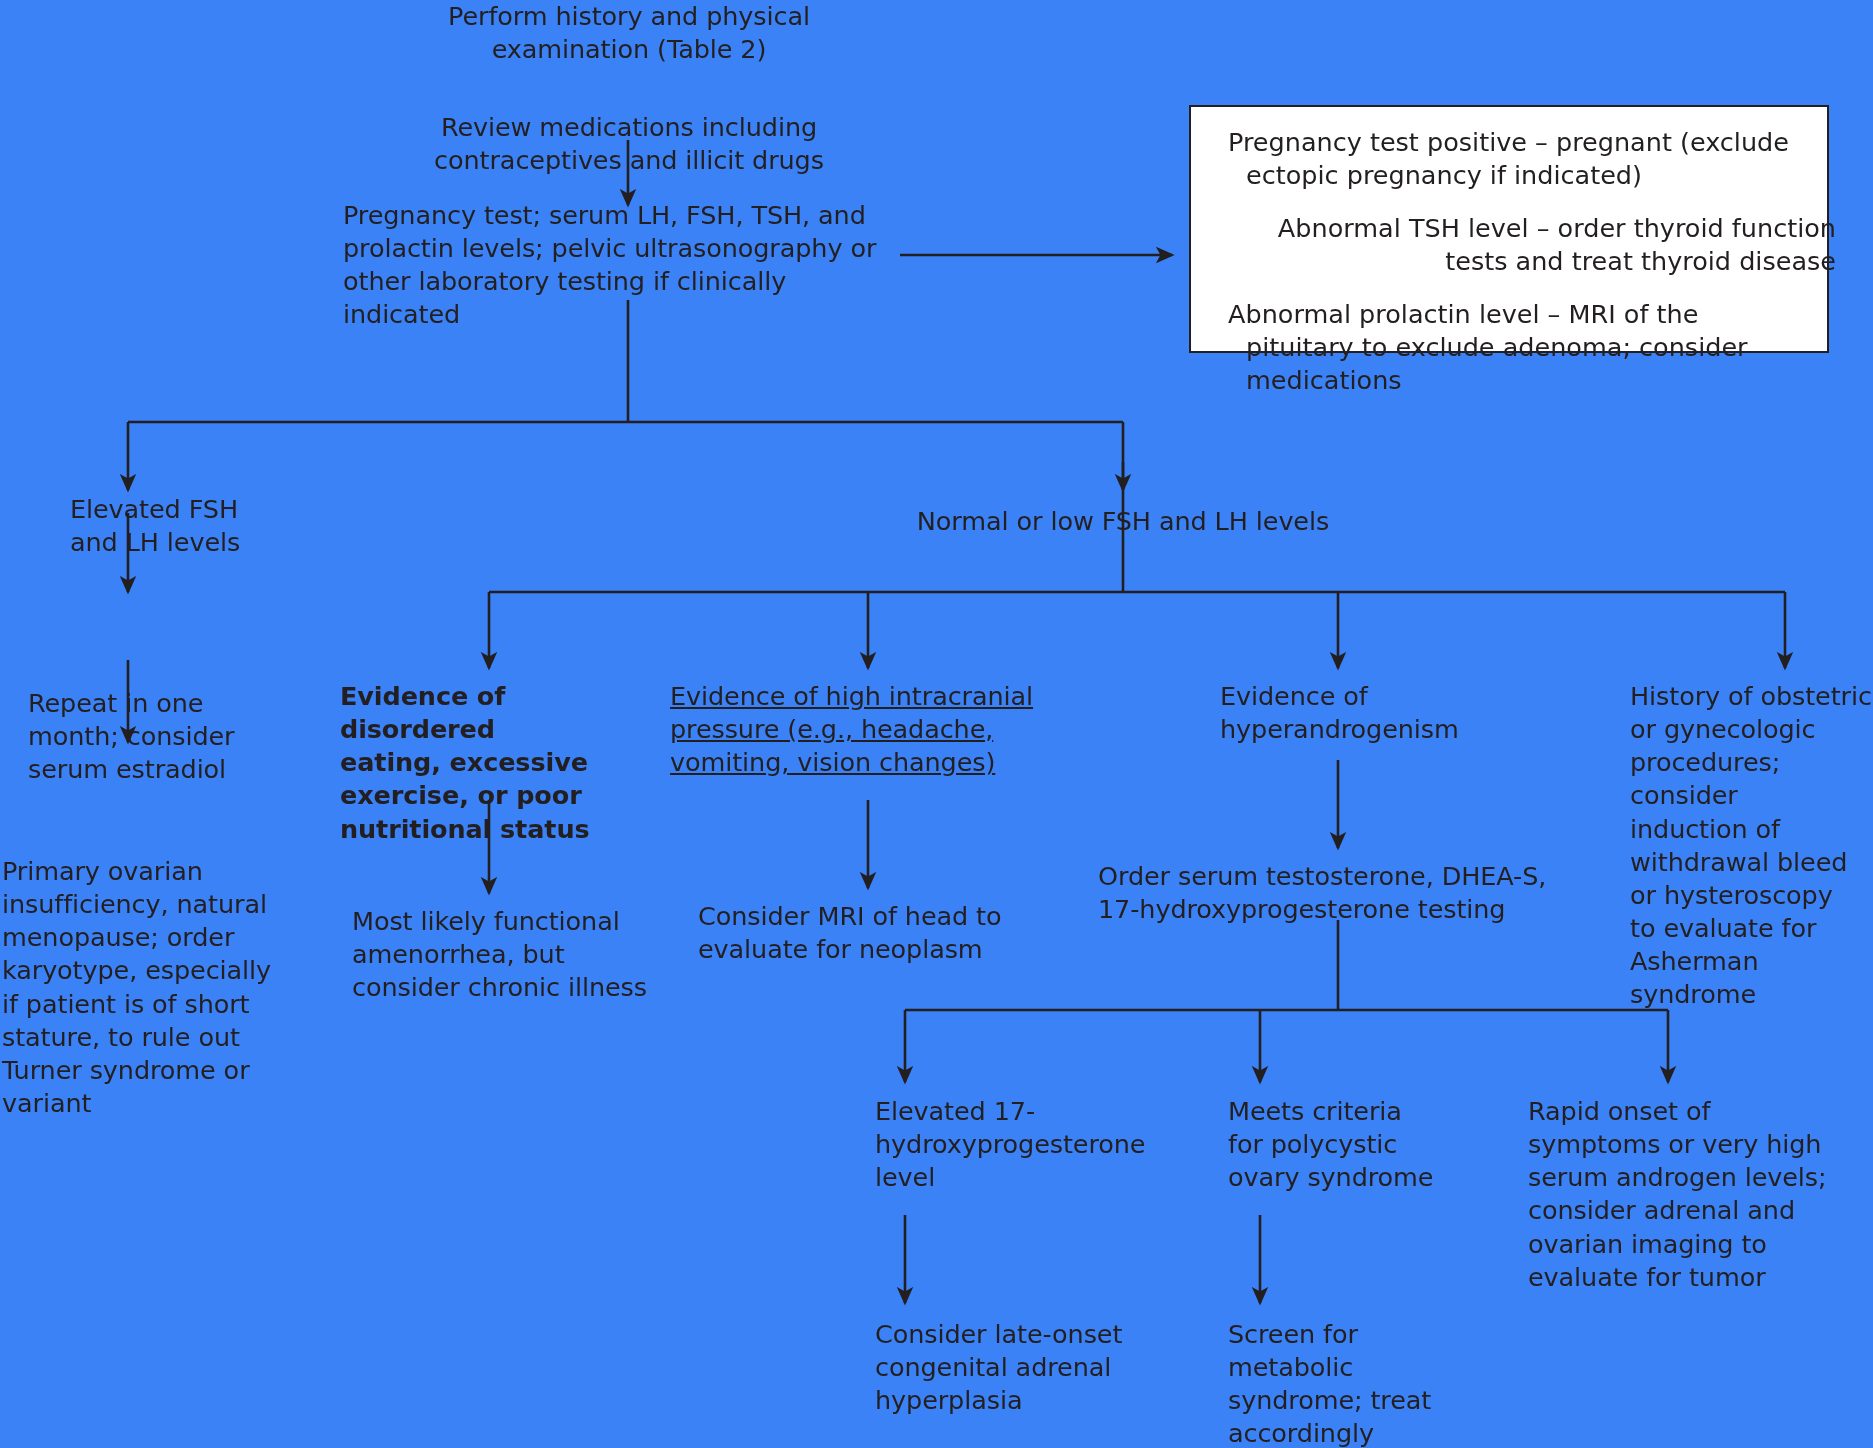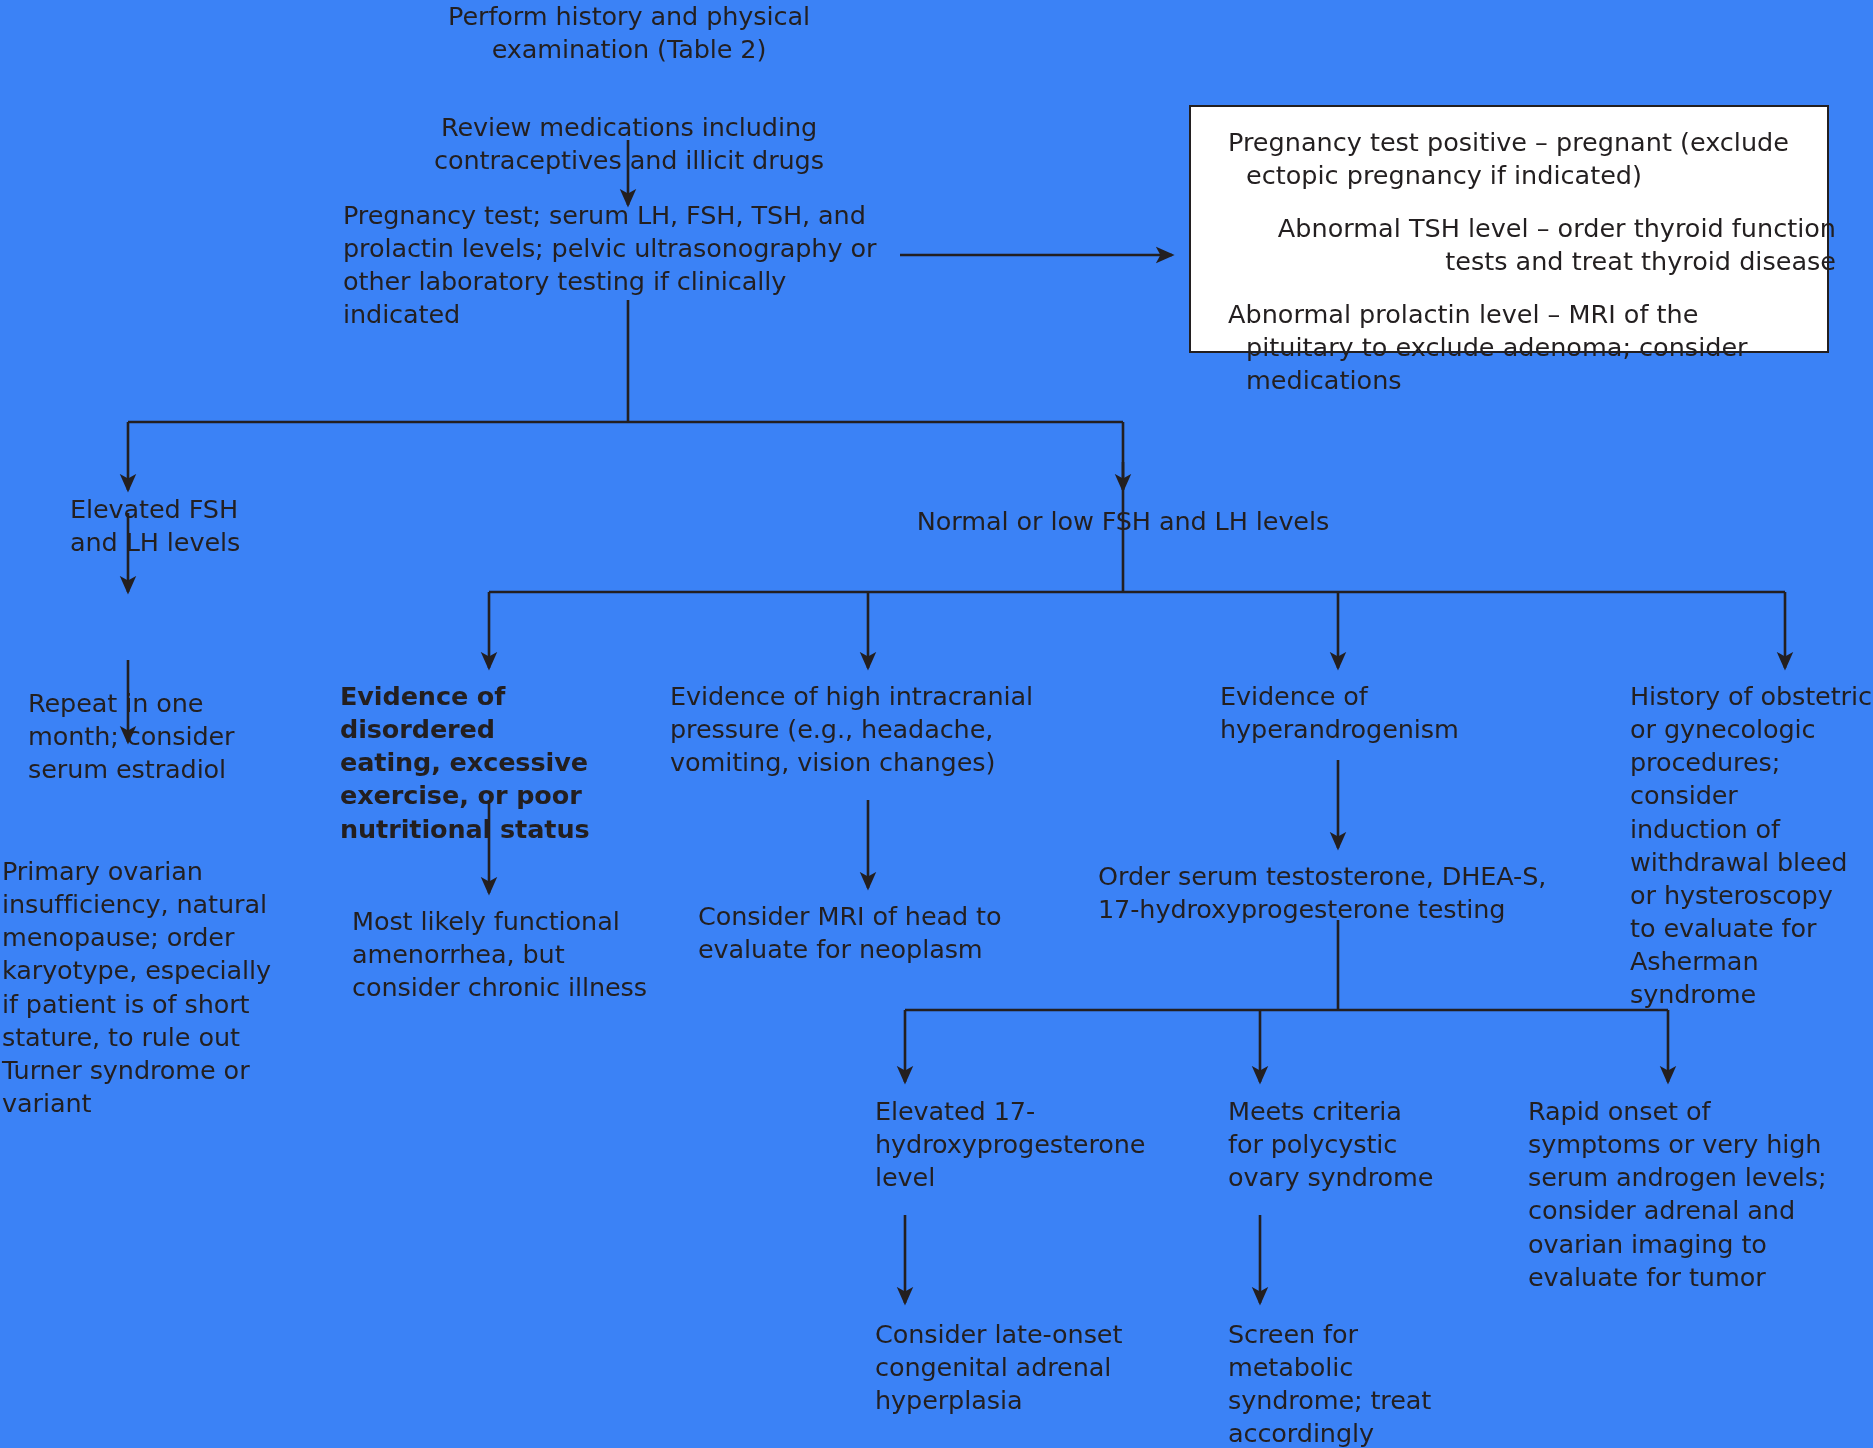--- a/index.html
+++ b/index.html
@@ -143,21 +143,21 @@
 
   <div class="node left" style="left:340px; top:680px; width:300px;font-weight:bold;">Evidence of disordered
 eating, excessive
 exercise, or poor
 nutritional status</div>
 
   <div class="node left" style="left:340px; top:905px; width:300px;margin-left:12px;">Most likely functional
 amenorrhea, but
 consider chronic illness</div>
 
-  <div class="node left" style="left:670px; top:680px; width:390px;">Evidence of high intracranial
+  <div class="node left" style="left:670px; top:680px; width:390px;text-decoration:underline;">Evidence of high intracranial
 pressure (e.g., headache,
 vomiting, vision changes)</div>
 
   <div class="node left" style="left:698px; top:900px; width:340px;">Consider MRI of head to
 evaluate for neoplasm</div>
 
   <div class="node left" style="left:1220px; top:680px; width:290px;">Evidence of
 hyperandrogenism</div>
 
   <div class="node left" style="left:1098px; top:860px; width:480px;">Order serum testosterone, DHEA-S,

